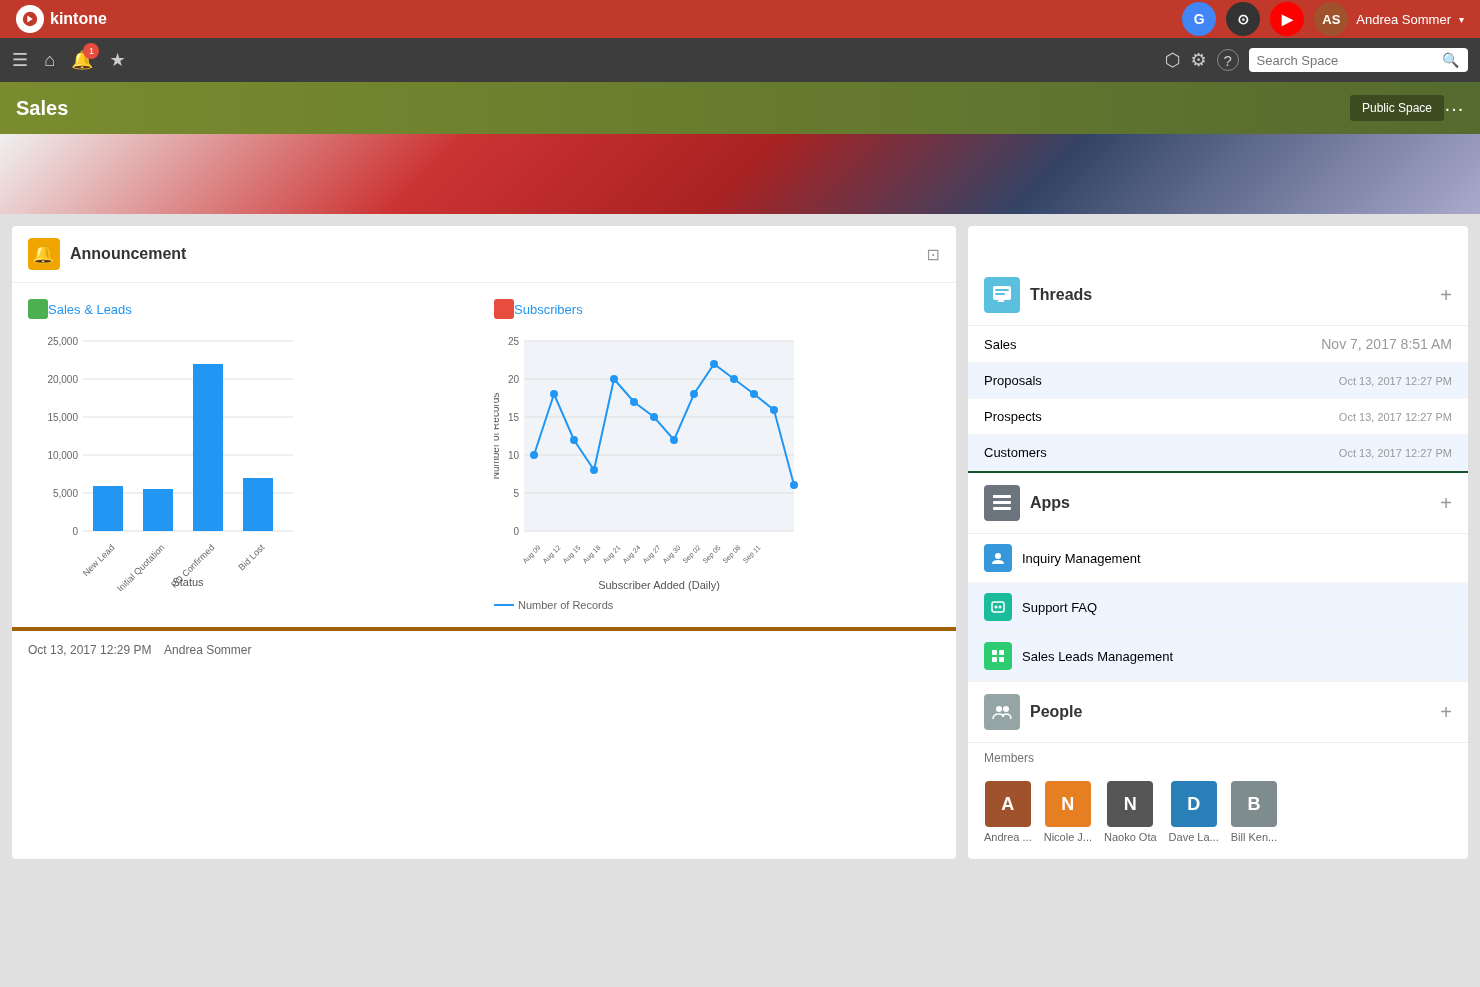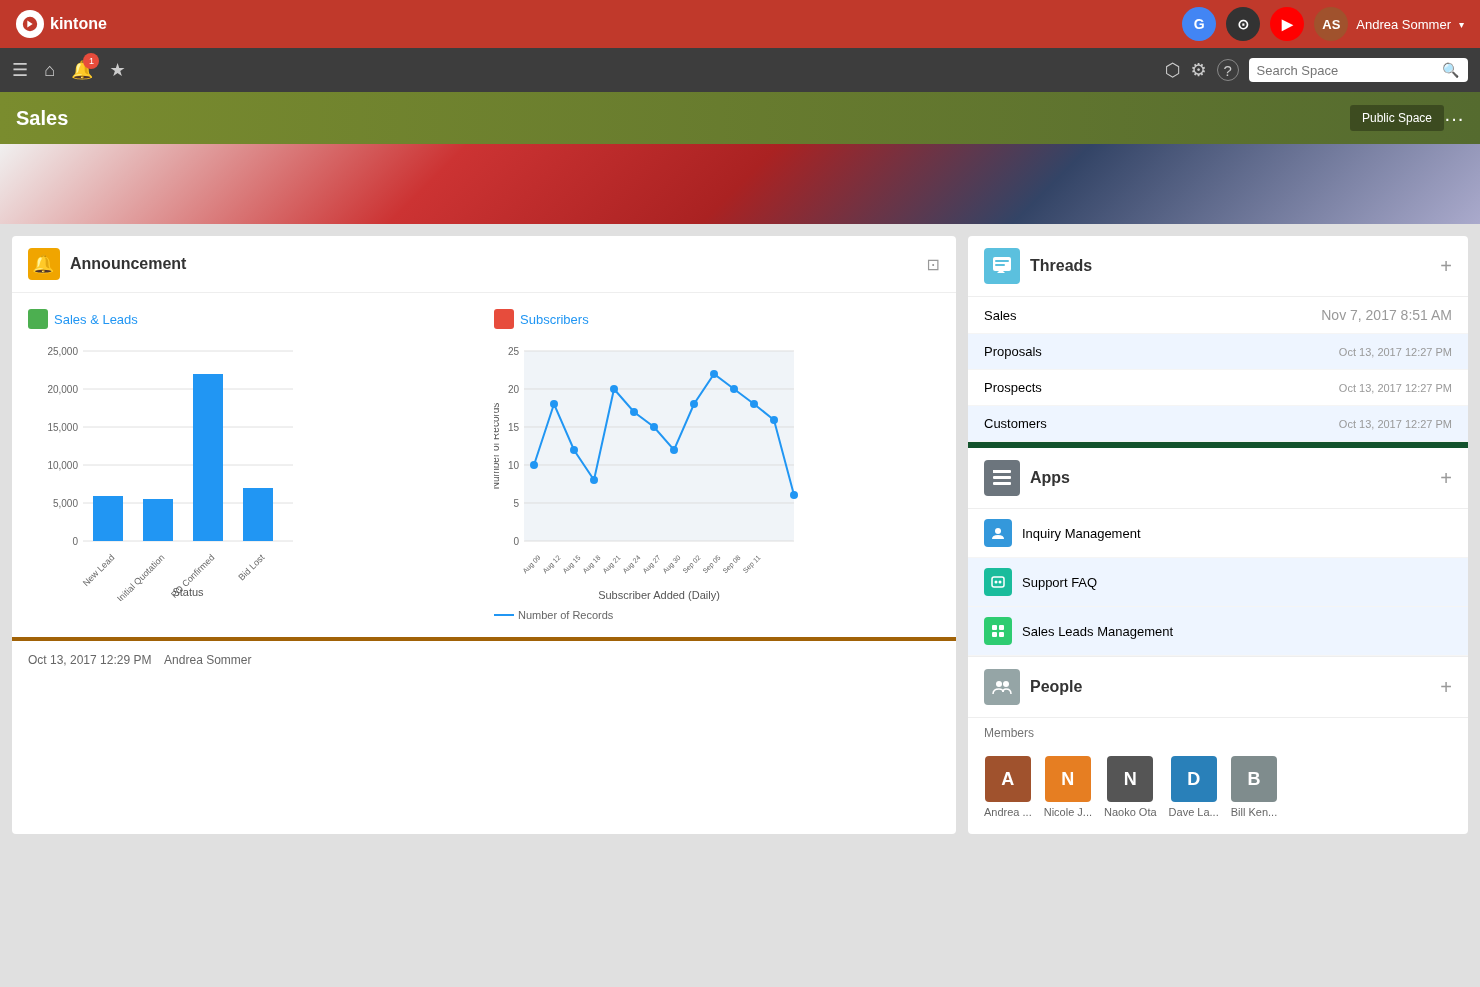--- a/index.html
+++ b/index.html
@@ -1,21 +1,21 @@
 <!DOCTYPE html>
 <html><head>
   <meta charset="utf-8">
   <style>
     * { box-sizing: border-box; margin: 0; padding: 0; }
     body { font-family: Arial, sans-serif; background: #e0e0e0; font-size: 13px; }
 
     
     .top-bar {
       background: #c0392b;
-      height: 48px;
+      height: 38px;
       display: flex;
       align-items: center;
       padding: 0 16px;
       justify-content: space-between;
     }
     .top-bar-left { display: flex; align-items: center; gap: 10px; }
     .kintone-logo { display: flex; align-items: center; gap: 6px; color: white; font-size: 16px; font-weight: bold; }
     .logo-icon { width: 28px; height: 28px; background: white; border-radius: 50%; display: flex; align-items: center; justify-content: center; }
     .logo-icon svg { width: 18px; height: 18px; }
     .top-bar-right { display: flex; align-items: center; gap: 10px; }
@@ -91,21 +91,21 @@
       padding: 12px 16px;
       border-bottom: 1px solid #eee;
     }
     .announcement-title-row { display: flex; align-items: center; gap: 10px; }
     .bell-icon-box { background: #f0a500; width: 32px; height: 32px; border-radius: 4px; display: flex; align-items: center; justify-content: center; }
     .announcement-title { font-size: 16px; font-weight: bold; color: #333; }
     .edit-icon { color: #999; font-size: 16px; cursor: pointer; }
 
     .charts-area { padding: 16px; display: flex; gap: 20px; }
     .chart-section { flex: 1; }
-    .chart-label-row { display: flex; align-items: center; gap: 6px; margin-bottom: 12px; }
+    .chart-label-row { display: flex; align-items: center; margin-bottom: 12px; }
     .chart-icon { width: 20px; height: 20px; border-radius: 3px; }
     .chart-icon-green { background: #4caf50; }
     .chart-icon-red { background: #e74c3c; }
     .chart-title { color: #2196f3; font-size: 13px; cursor: pointer; }
     .bar-chart-svg { display: block; }
     .line-chart-svg { display: block; }
 
     .chart-legend { display: flex; align-items: center; gap: 8px; margin-top: 8px; font-size: 11px; color: #666; }
     .legend-color { width: 14px; height: 14px; }
 
@@ -120,21 +120,21 @@
     .right-panel {
       width: 500px;
       display: flex;
       flex-direction: column;
       gap: 0;
       background: white;
       border-radius: 4px;
     }
 
     
-    .threads-section { border-bottom: 6px solid #14532d; }
+    .threads-section { border-bottom: 2px solid #14532d; margin-top: 39px; }
     .section-header {
       display: flex;
       align-items: center;
       justify-content: space-between;
       padding: 12px 16px;
       border-bottom: 1px solid #eee;
     }
     .section-header-left { display: flex; align-items: center; gap: 10px; }
     .section-icon-box {
       width: 36px; height: 36px; border-radius: 4px; display: flex; align-items: center; justify-content: center;

